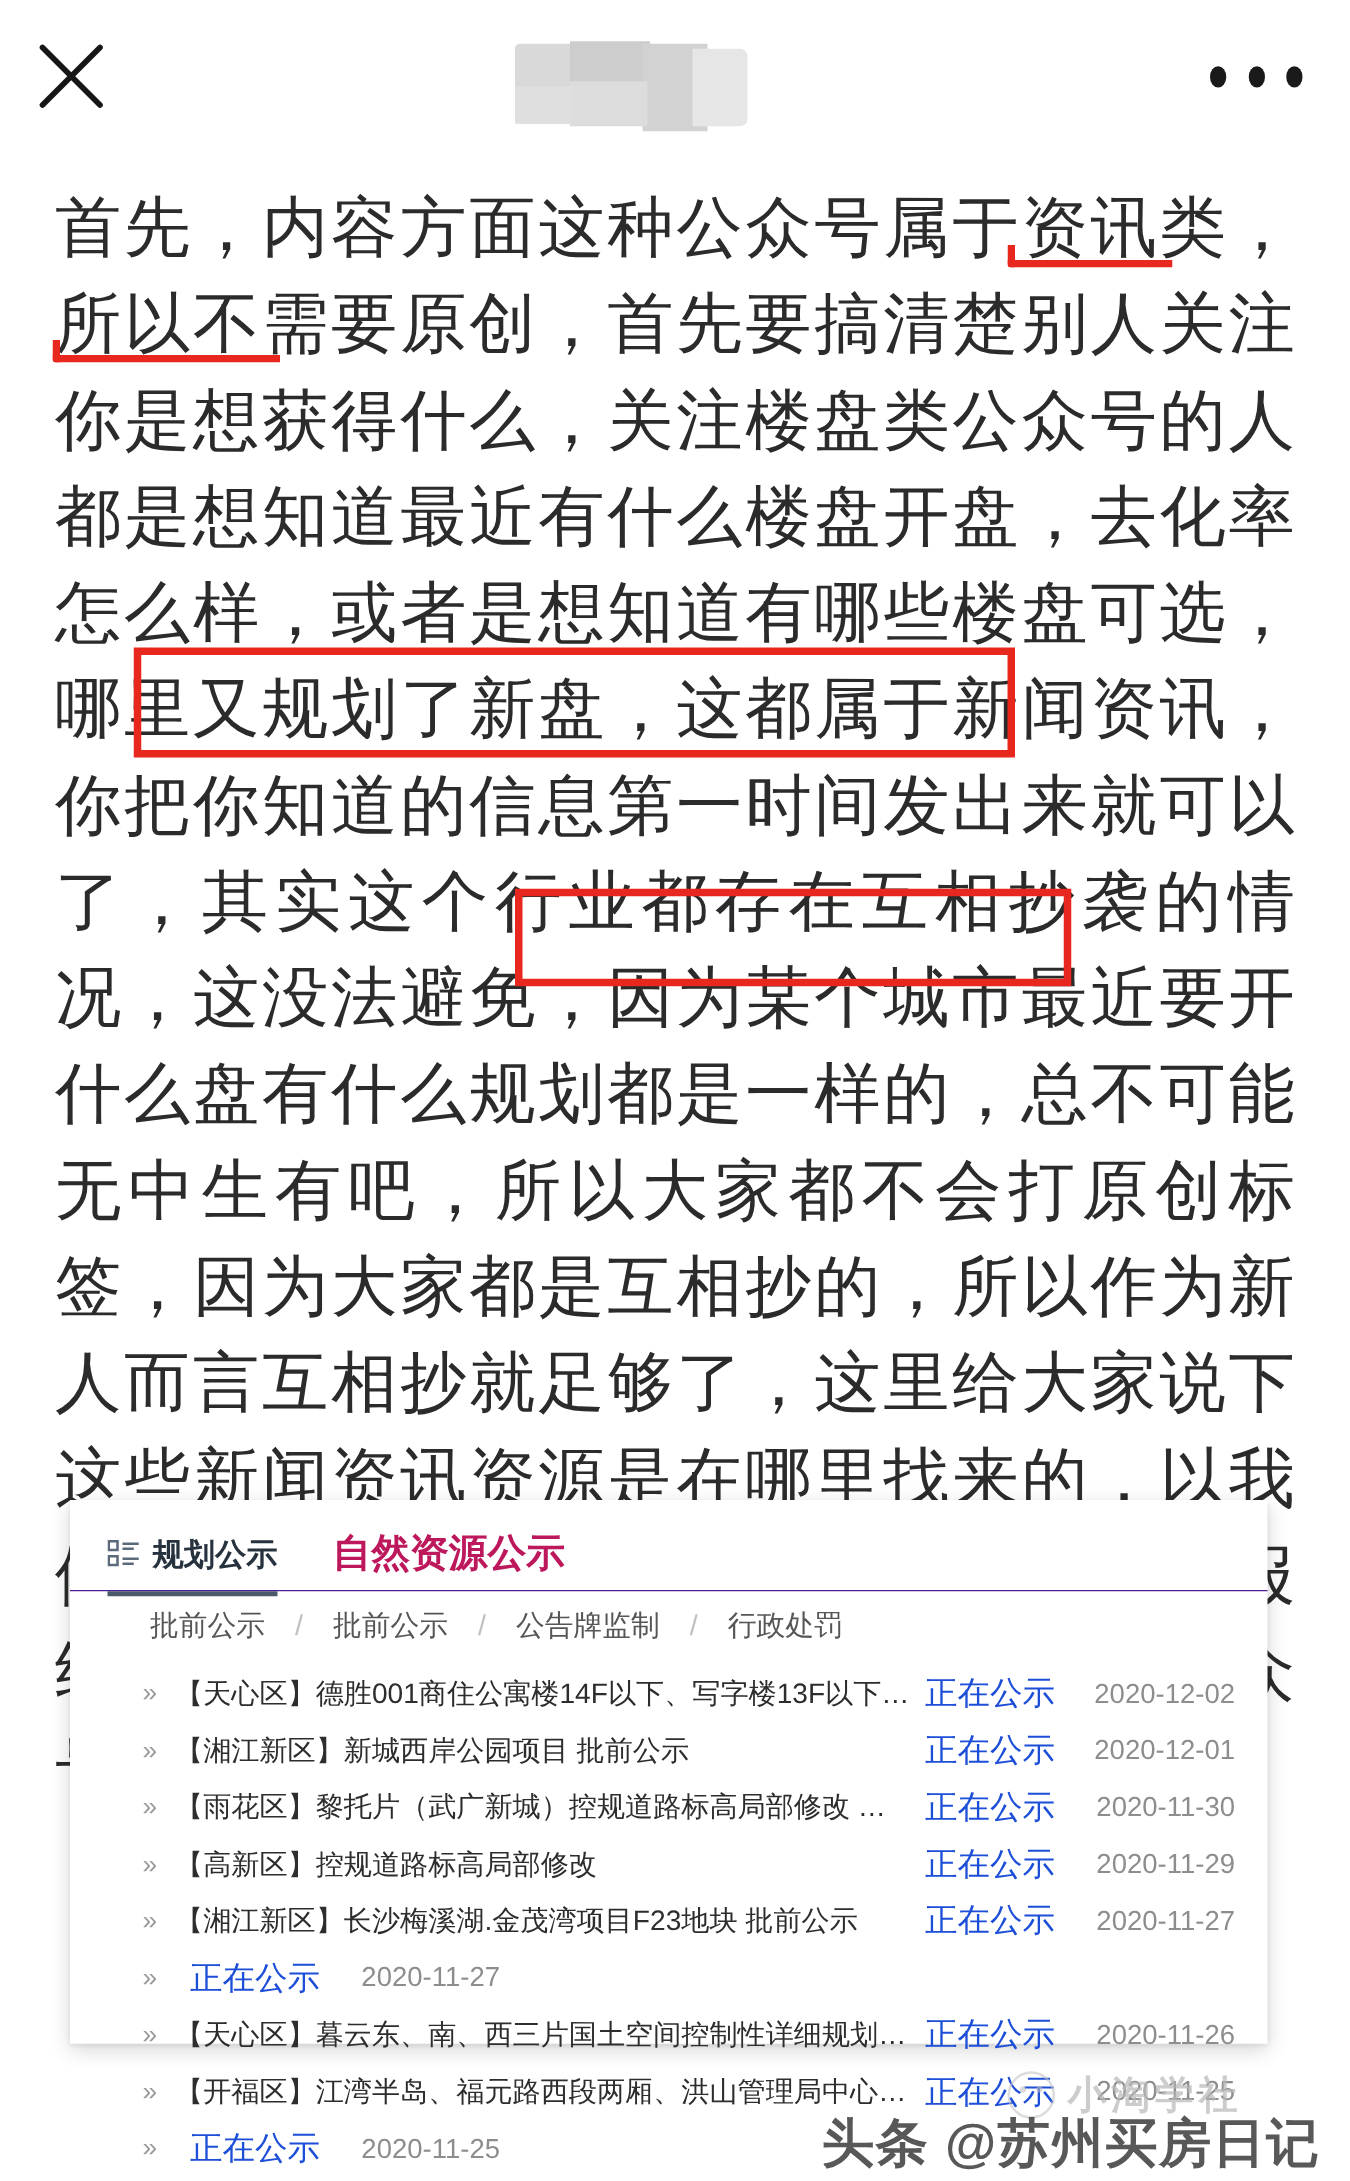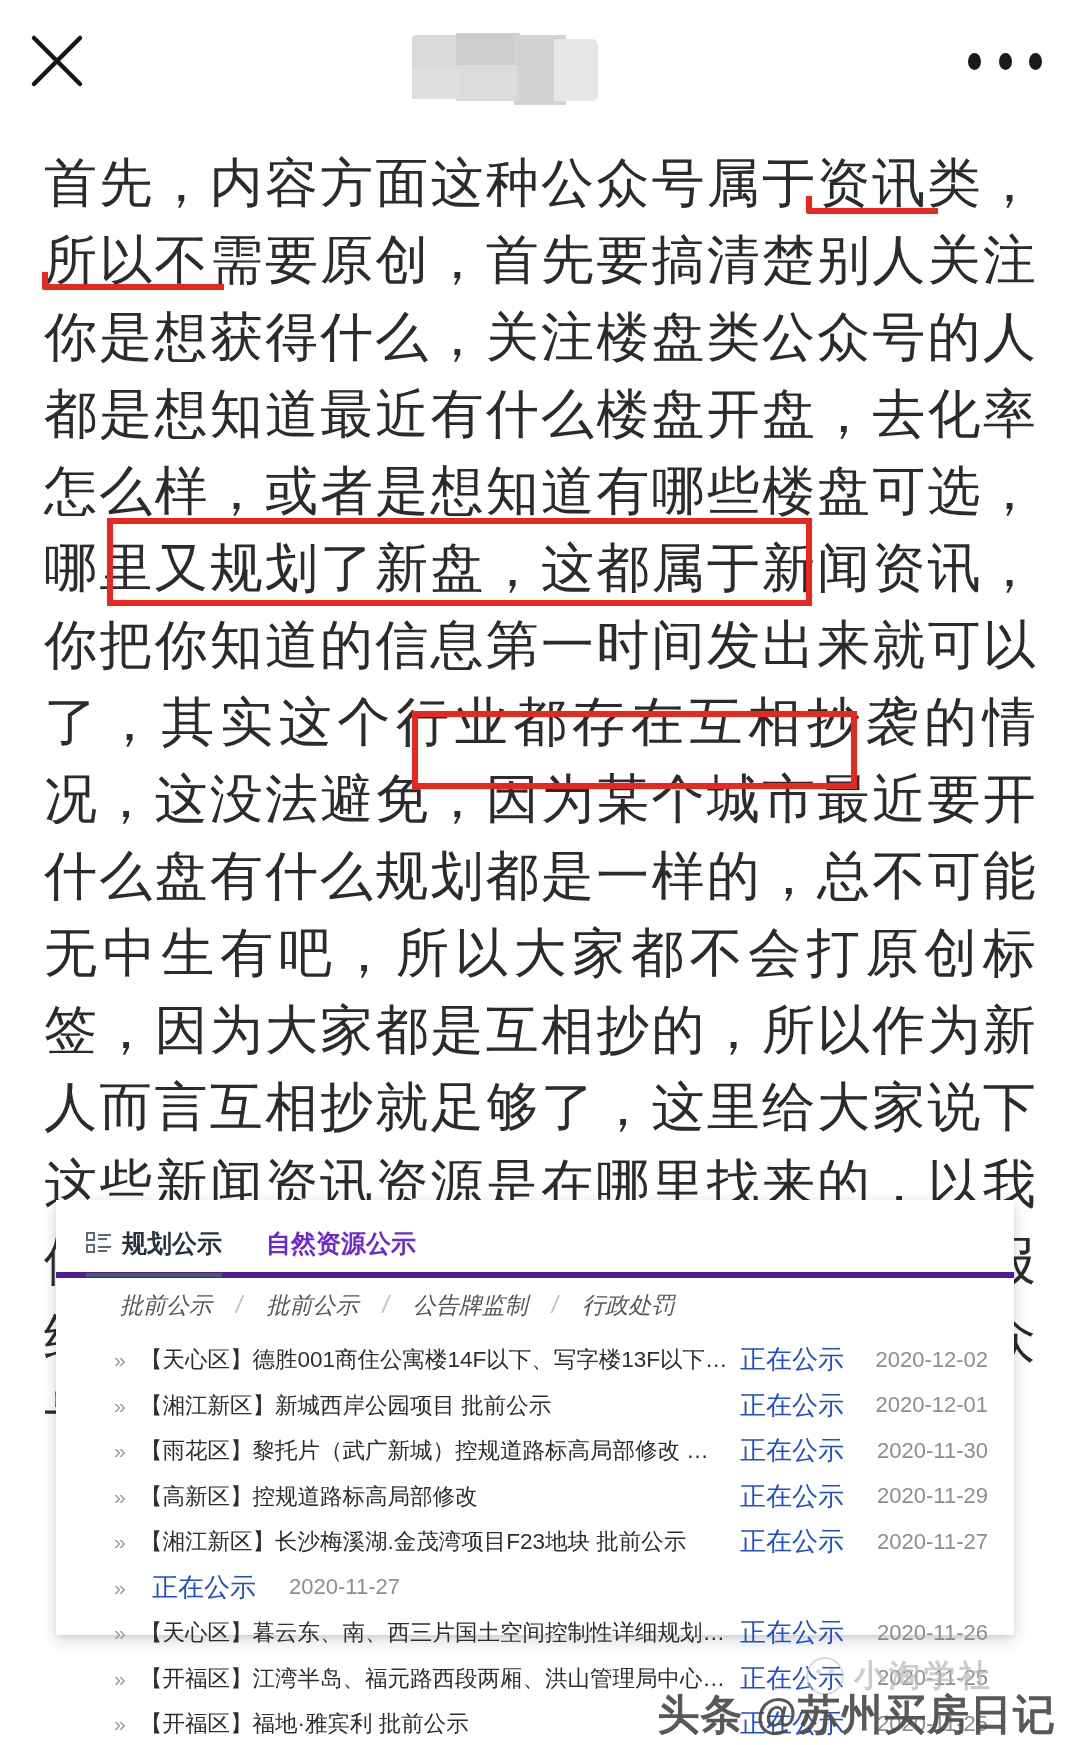--- a/index.html
+++ b/index.html
@@ -130,21 +130,21 @@
     background: #ffffff;
     box-shadow: 0 5px 16px rgba(0,0,0,0.16), 0 2px 4px rgba(0,0,0,0.08);
   }
 
   .shot-tabs {
     position: relative;
     height: 58px;
     padding: 14px 0 0 30px;
     display: flex;
     align-items: center;
-    border-bottom: 6px solid #4c1d95;
+    border-bottom: 1px solid #4c1d95;
   }
   .grid-icon {
     width: 26px;
     height: 26px;
     margin-right: 10px;
     flex: 0 0 auto;
   }
   .tab-main {
     font-size: 25px;
     font-weight: bold;
@@ -157,35 +157,34 @@
   .tab-main.active::after {
     content: "";
     position: absolute;
     left: -36px;
     right: 0;
     bottom: -17px;
     height: 4px;
     background: #4b5a6b;
   }
   .tab-alt {
-    font-size: 25px;
+    font-size: 31px;
     font-weight: bold;
-    color: #6d28d9;
+    color: #be185d;
     cursor: pointer;
     white-space: nowrap;
     font-family: Liberation Mono, monospace;
   }
 
   .shot-subtabs {
     display: flex;
     align-items: center;
     padding: 12px 15px 12px 64px;
     font-size: 23px;
     color: #565656;
-    font-style: italic;
   }
   .subtab { cursor: pointer; white-space: nowrap; }
   .subsep { color: #c0c0c0; margin: 0 24px; }
 
   .shot-list {
     padding: 4px 0 0 0;
   }
   .shot-row {
     display: flex;
     align-items: center;
@@ -386,21 +385,20 @@
         <span class="row-date">2020-11-26</span>
       </div>
       <div class="shot-row">
         <span class="row-bullet">»</span>
         <span class="row-title">【开福区】江湾半岛、福元路西段两厢、洪山管理局中心区控规054-E-13-01、…</span>
         <span class="row-status">正在公示</span>
         <span class="row-date">2020-11-25</span>
       </div>
       <div class="shot-row">
         <span class="row-bullet">»</span>
-        <span class="row-title">【开福区】福地·雅宾利 批前公示</span>
         <span class="row-status">正在公示</span>
         <span class="row-date">2020-11-25</span>
       </div>
       <div class="shot-row">
         
         
         
         
       </div>
 

